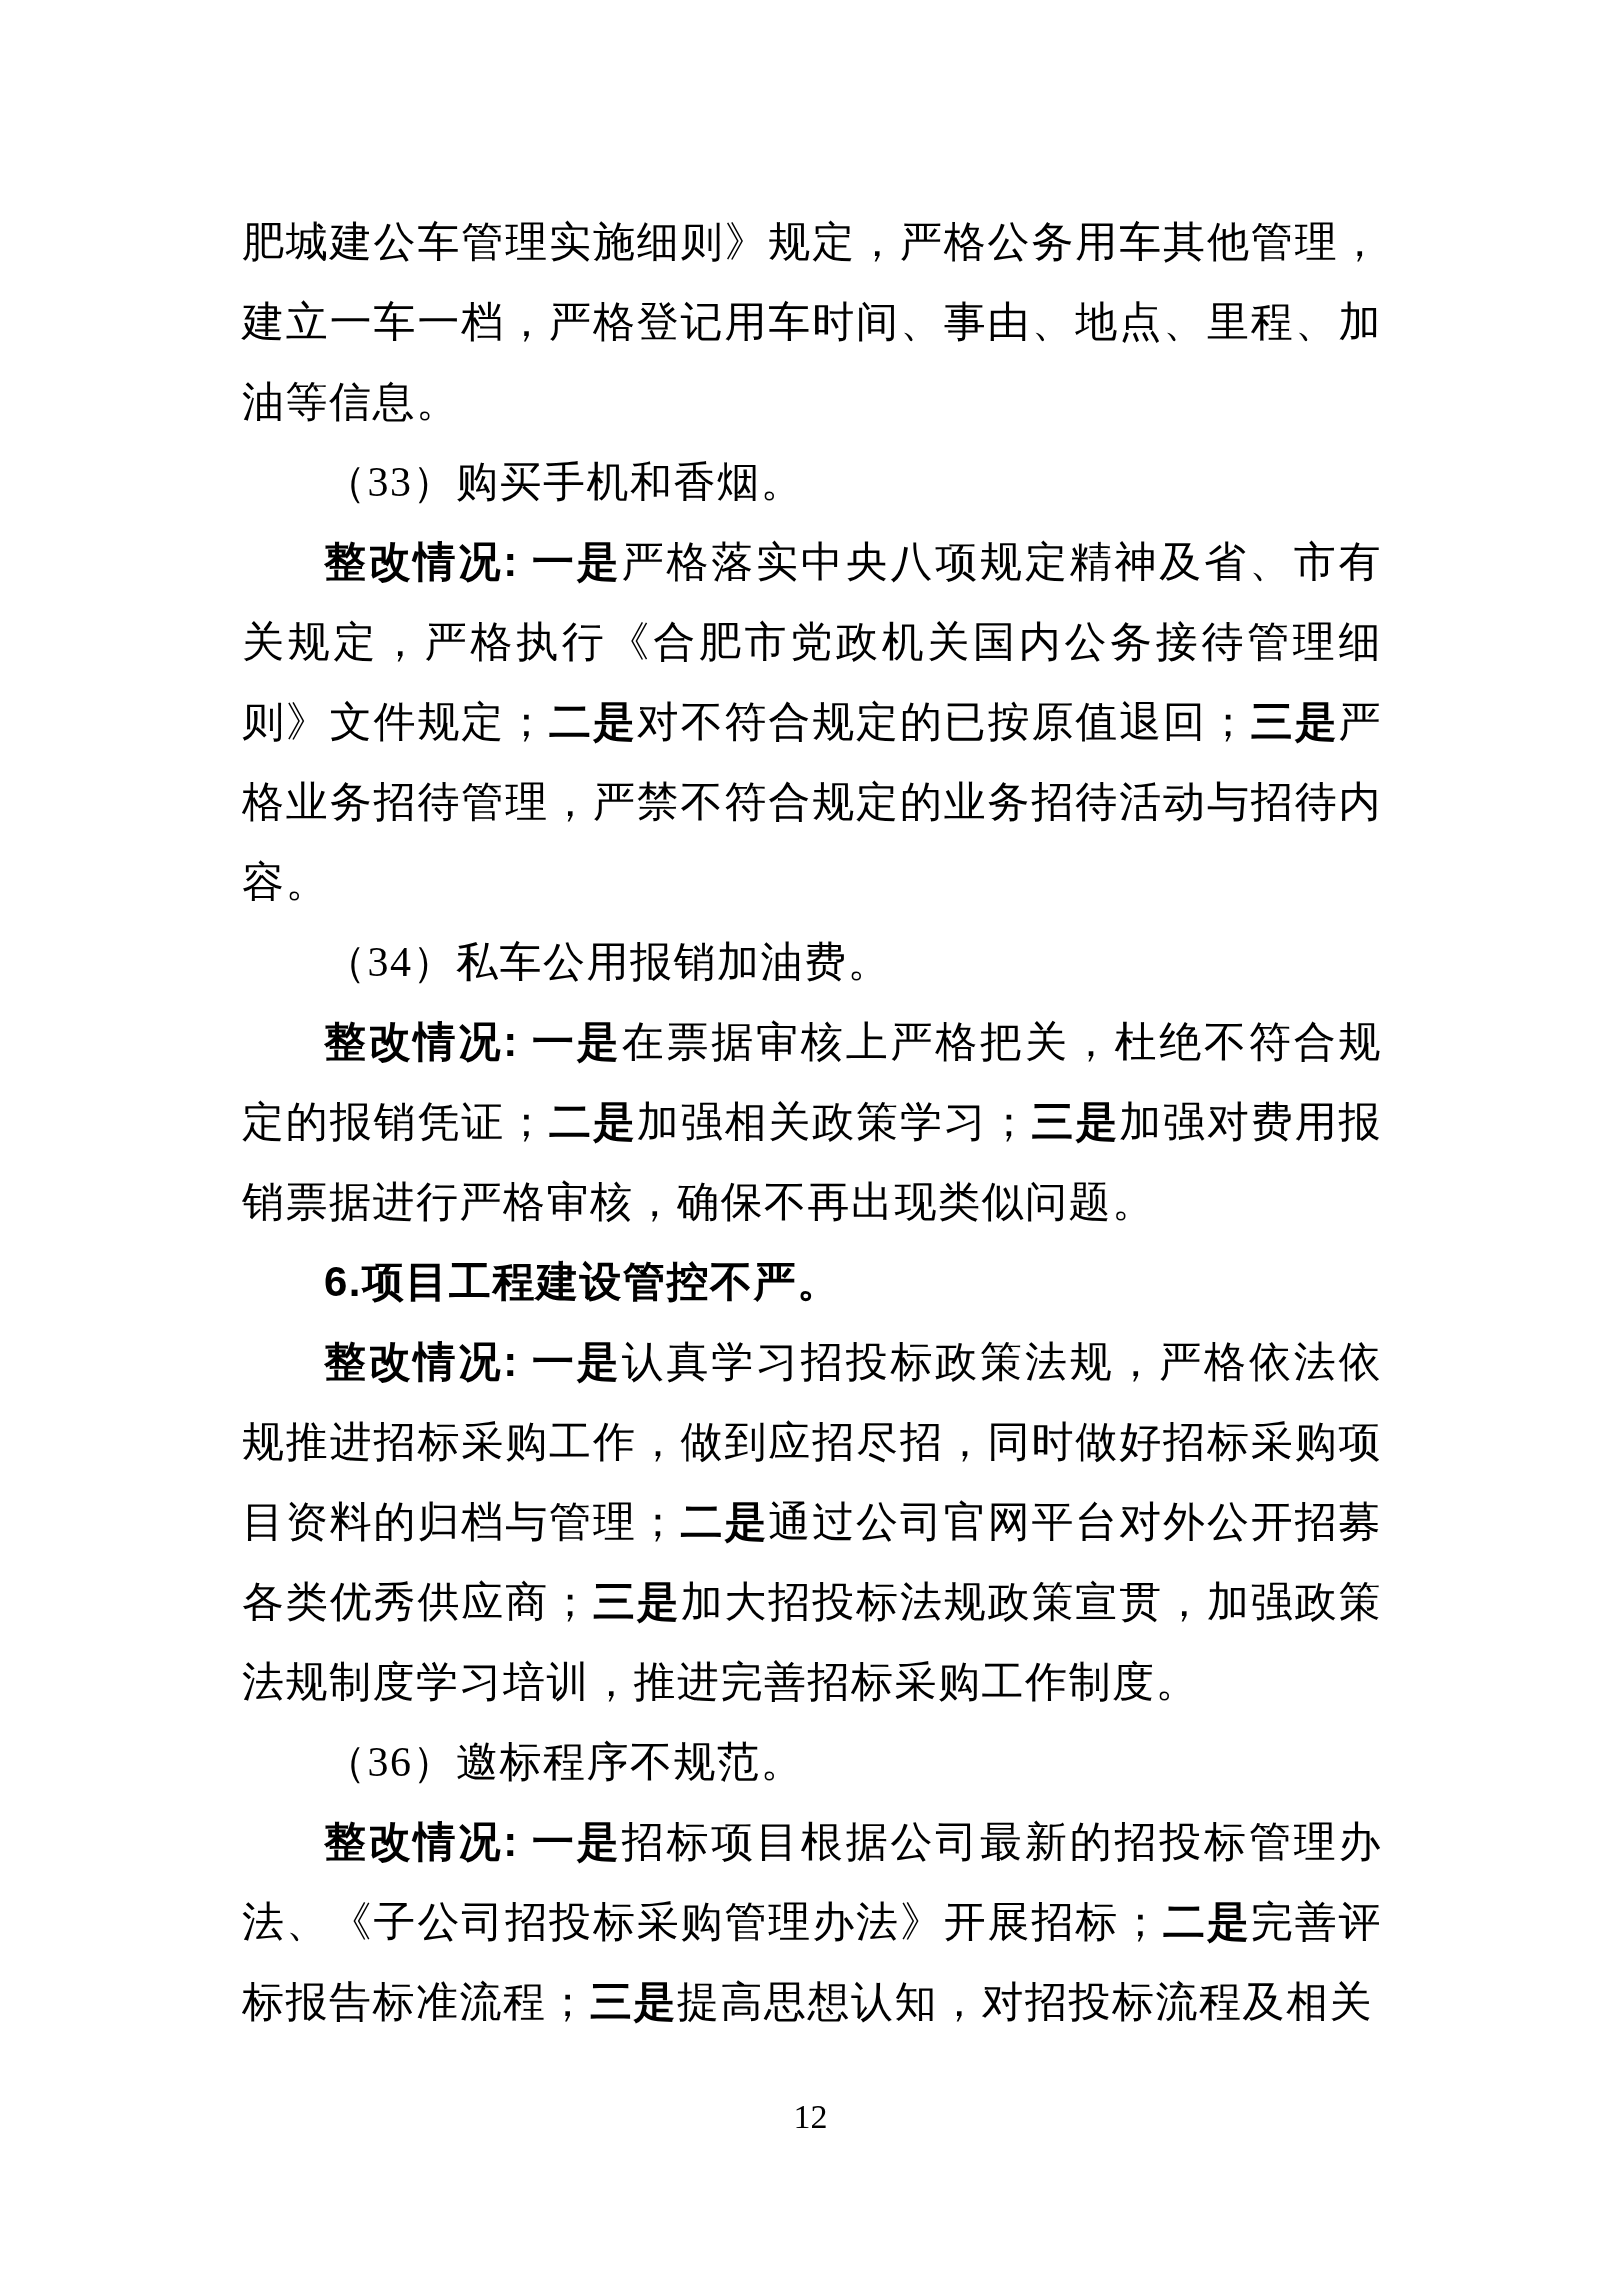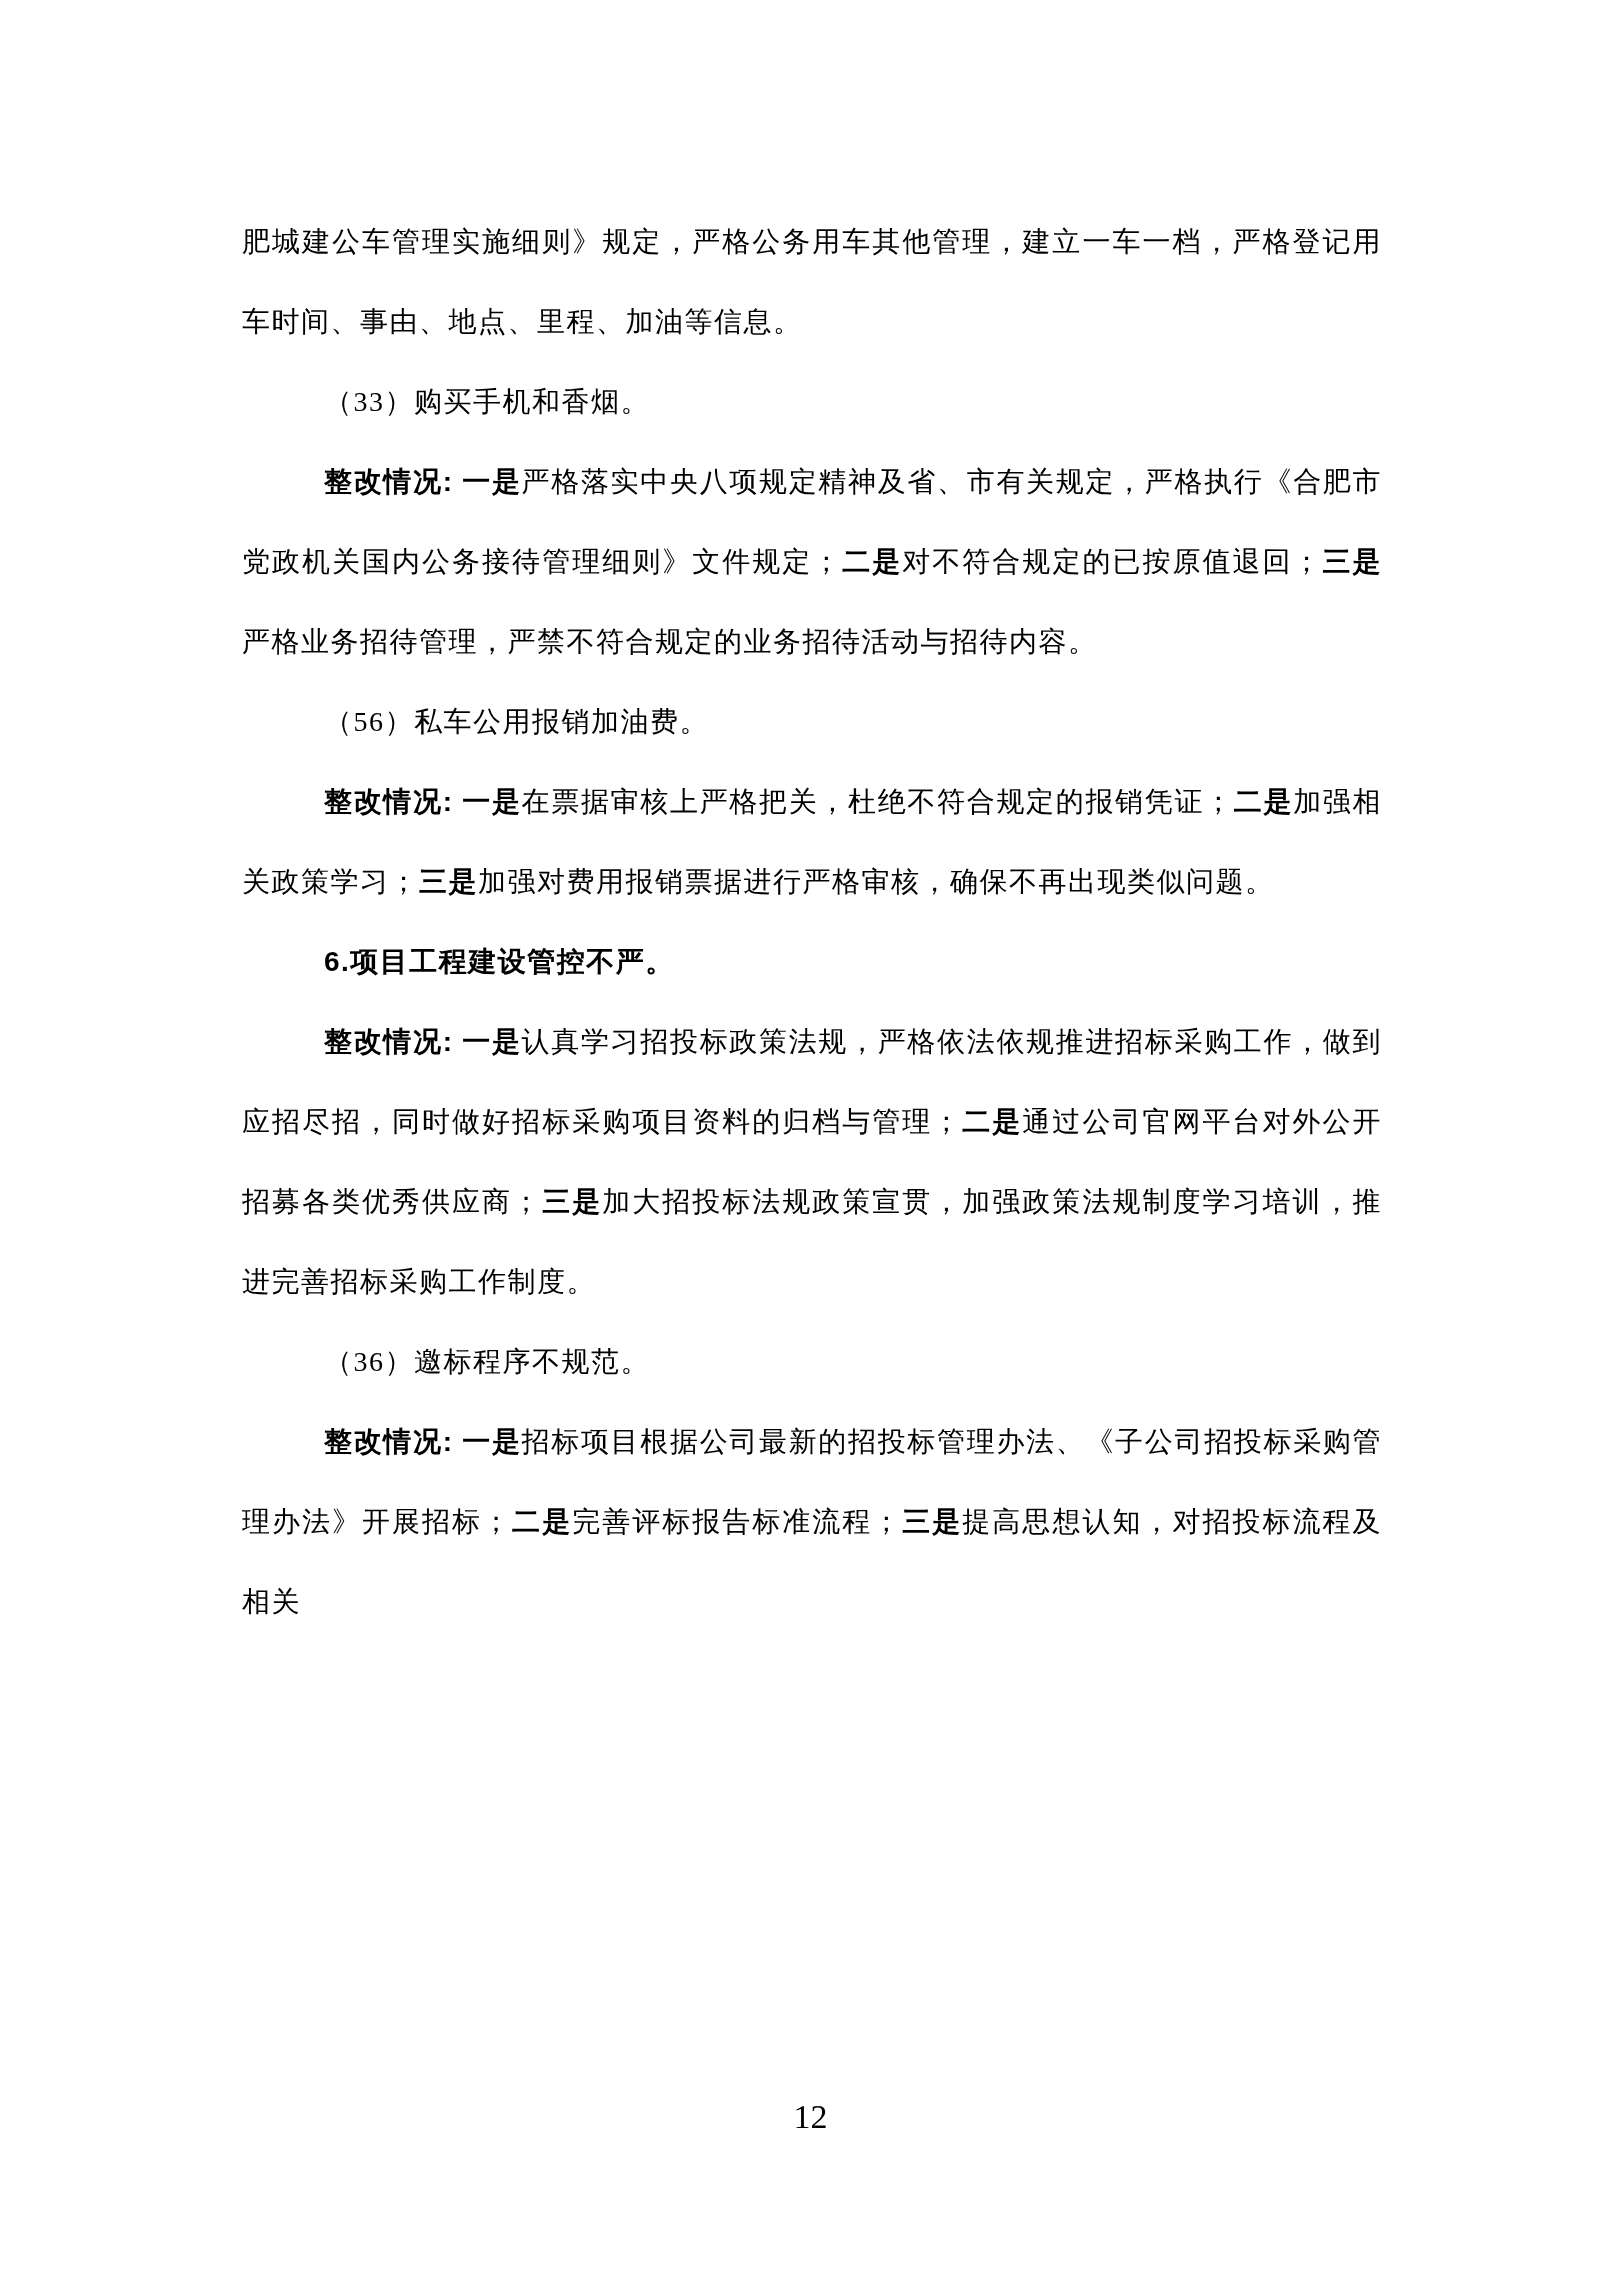--- a/index.html
+++ b/index.html
@@ -18,21 +18,21 @@
   .text-body {
     position: absolute;
     left: 242px;
     top: 202px;
     width: 1140px;
   }
   .para {
     margin: 0;
     padding: 0;
     font-family: "Liberation Serif", "DejaVu Serif", serif;
-    font-size: 28px;
+    font-size: 42px;
     line-height: 80px;
     letter-spacing: 1.5px;
     text-align: justify;
     color: #000000;
   }
   .para.body, .para.heading {
     text-indent: 82px;
   }
   .para.continuation {
     text-indent: 0;
@@ -59,21 +59,21 @@
   }
 </style>
 </head>
 <body>
 
 <div class="page">
   <div class="text-body" id="text-body">
       <p class="para continuation"><span class="seg">肥城建公车管理实施细则》规定，严格公务用车其他管理，建立一车一档，严格登记用车时间、事由、地点、里程、加油等信息。</span></p>
       <p class="para body"><span class="seg">（33）购买手机和香烟。</span></p>
       <p class="para body"><span class="seg bold">整改情况:</span><span class="seg"> </span><span class="seg bold">一是</span><span class="seg">严格落实中央八项规定精神及省、市有关规定，严格执行《合肥市党政机关国内公务接待管理细则》文件规定；</span><span class="seg bold">二是</span><span class="seg">对不符合规定的已按原值退回；</span><span class="seg bold">三是</span><span class="seg">严格业务招待管理，严禁不符合规定的业务招待活动与招待内容。</span></p>
-      <p class="para body"><span class="seg">（56）私车公用报销加油费。</span></p>
+      <p class="para body"><span class="seg">（34）私车公用报销加油费。</span></p>
       <p class="para body"><span class="seg bold">整改情况:</span><span class="seg"> </span><span class="seg bold">一是</span><span class="seg">在票据审核上严格把关，杜绝不符合规定的报销凭证；</span><span class="seg bold">二是</span><span class="seg">加强相关政策学习；</span><span class="seg bold">三是</span><span class="seg">加强对费用报销票据进行严格审核，确保不再出现类似问题。</span></p>
       <p class="para heading"><span class="seg bold">6.项目工程建设管控不严。</span></p>
       <p class="para body"><span class="seg bold">整改情况:</span><span class="seg"> </span><span class="seg bold">一是</span><span class="seg">认真学习招投标政策法规，严格依法依规推进招标采购工作，做到应招尽招，同时做好招标采购项目资料的归档与管理；</span><span class="seg bold">二是</span><span class="seg">通过公司官网平台对外公开招募各类优秀供应商；</span><span class="seg bold">三是</span><span class="seg">加大招投标法规政策宣贯，加强政策法规制度学习培训，推进完善招标采购工作制度。</span></p>
       <p class="para body"><span class="seg">（36）邀标程序不规范。</span></p>
       <p class="para body"><span class="seg bold">整改情况:</span><span class="seg"> </span><span class="seg bold">一是</span><span class="seg">招标项目根据公司最新的招投标管理办法、《子公司招投标采购管理办法》开展招标；</span><span class="seg bold">二是</span><span class="seg">完善评标报告标准流程；</span><span class="seg bold">三是</span><span class="seg">提高思想认知，对招投标流程及相关</span></p>
     </div>
   <div class="page-number">12</div>
 </div>
 
 

